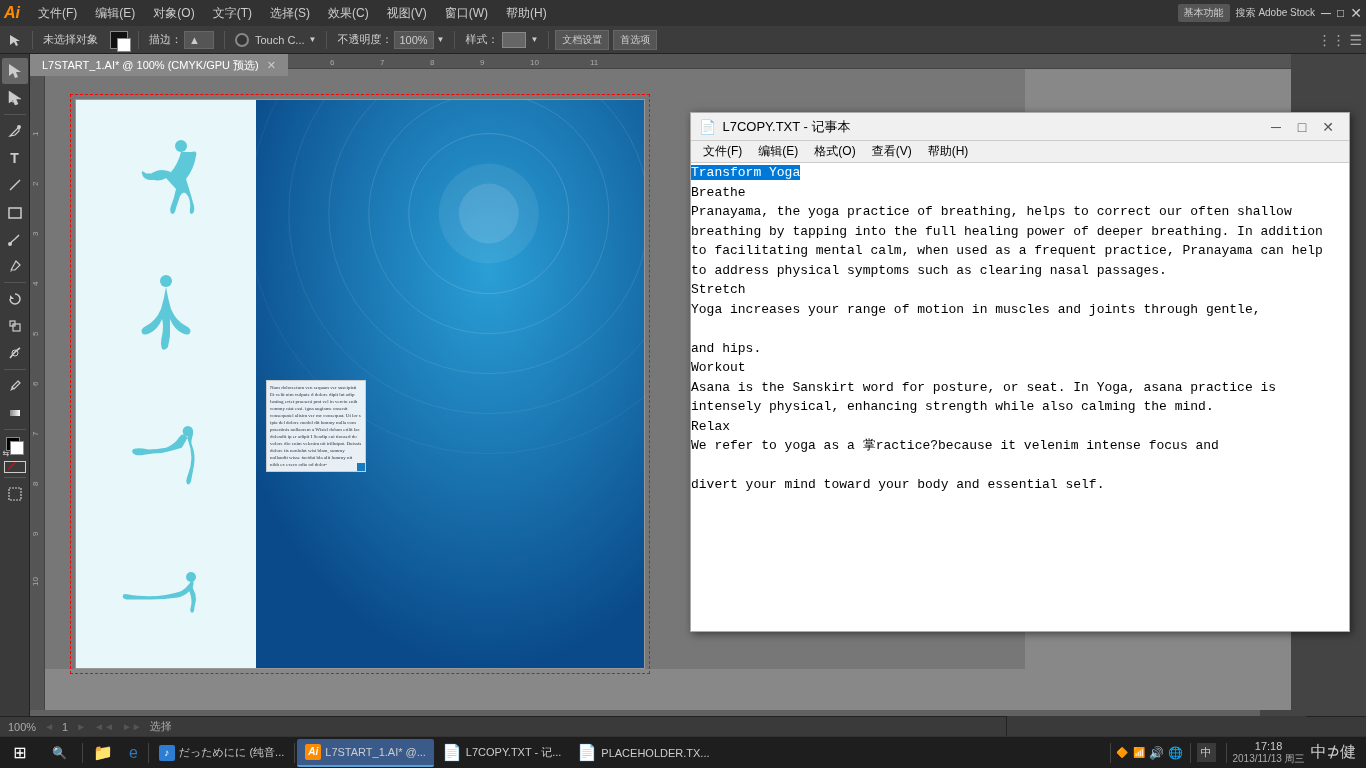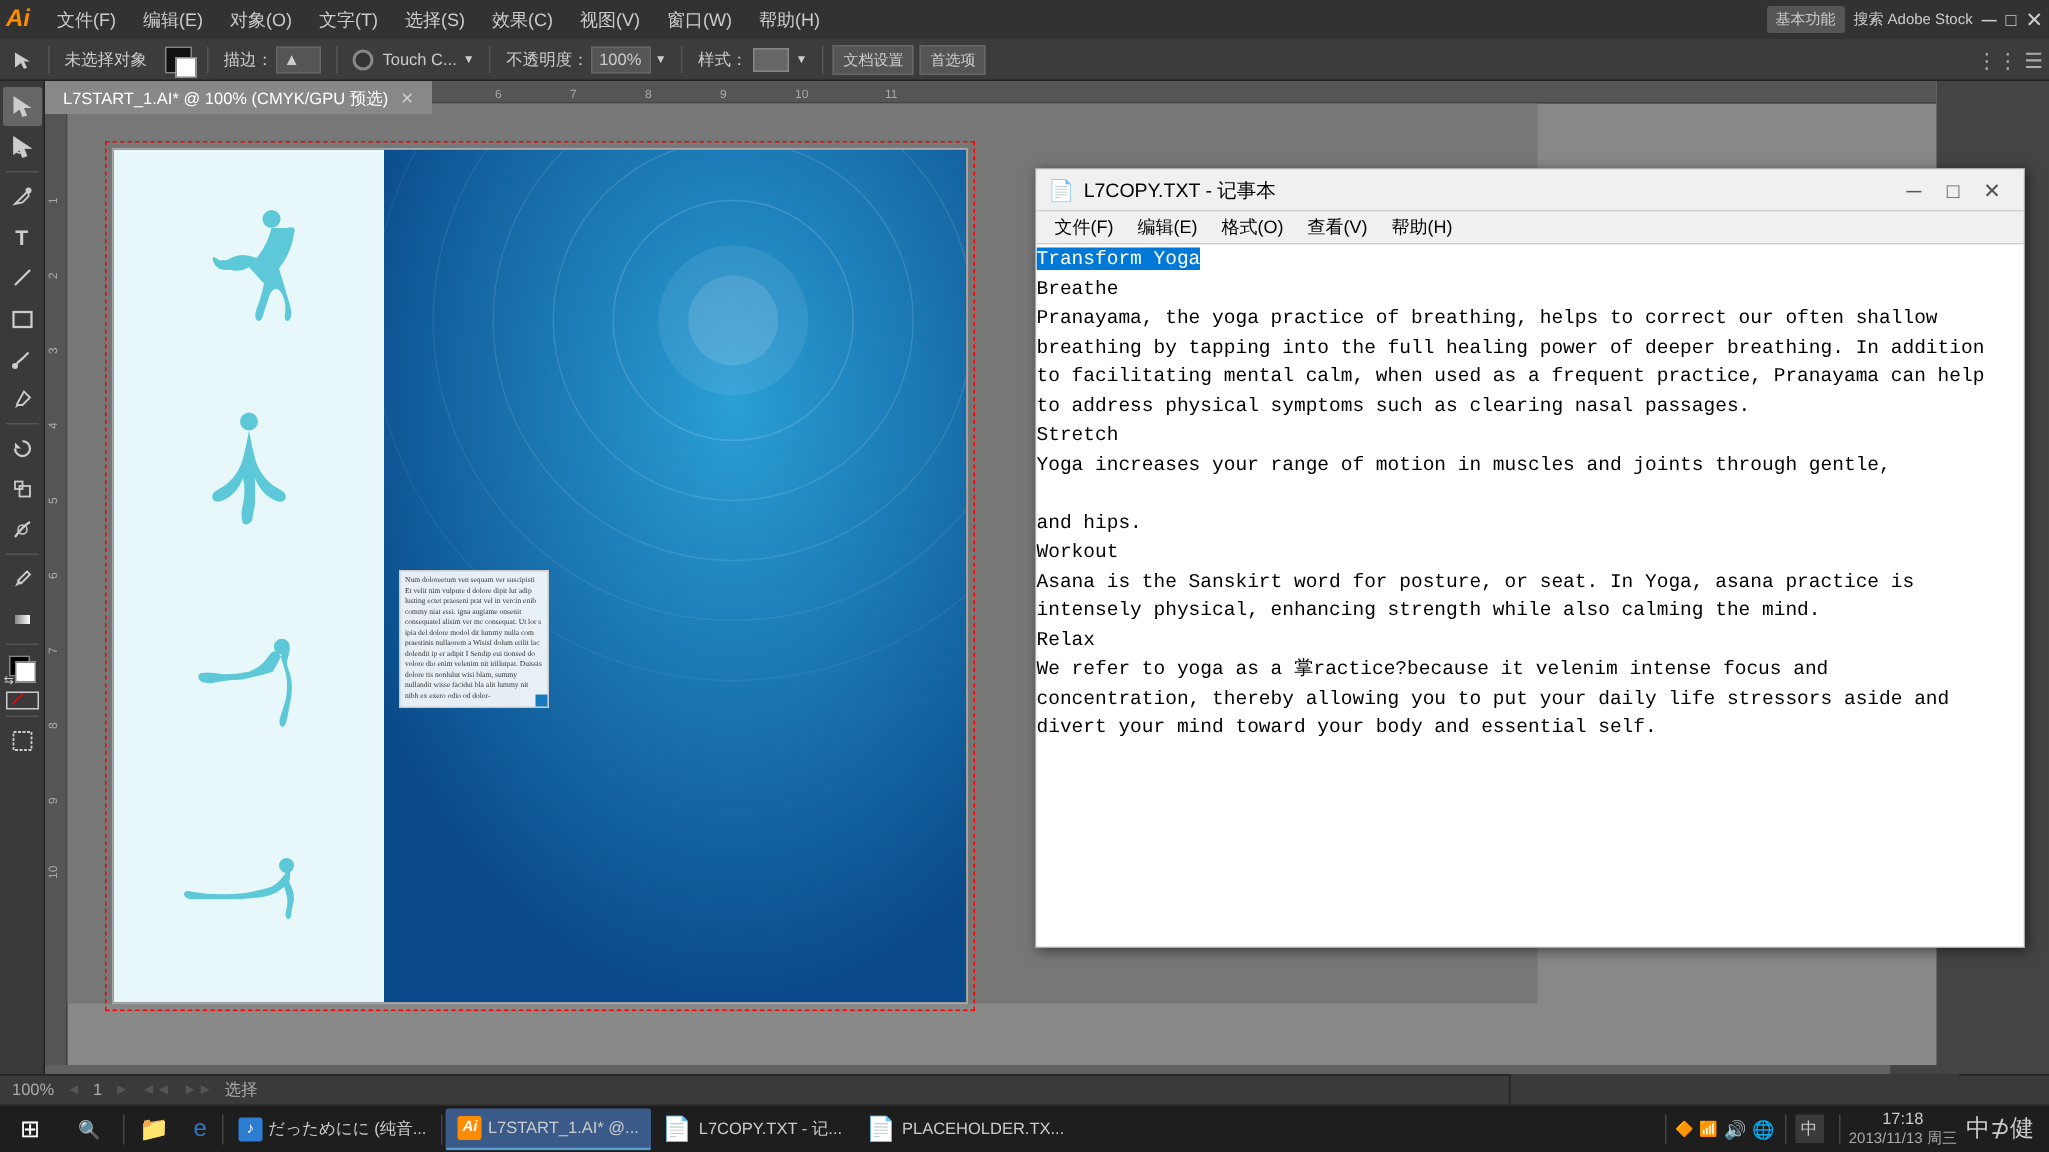--- a/index.html
+++ b/index.html
@@ -413,21 +413,21 @@
       <span>to address physical symptoms such as clearing nasal passages.</span><br>
       <span>Stretch</span><br>
       <span>Yoga increases your range of motion in muscles and joints through gentle,</span><br>
       <br>
       <span>and hips.</span><br>
       <span>Workout</span><br>
       <span>Asana is the Sanskirt word for posture, or seat. In Yoga, asana practice is</span><br>
       <span>intensely physical, enhancing strength while also calming the mind.</span><br>
       <span>Relax</span><br>
       <span>We refer to yoga as a 掌ractice?because it velenim intense focus and</span><br>
-      <span>concentration, thereby allowing you to put your daily life stressors aside and</span><br>
+      <br>
       <span>divert your mind toward your body and essential self.</span><br>
     </div>
   </div>
 
   <div id="taskbar">
     <div class="taskbar-start">⊞</div>
     <div class="taskbar-search">🔍</div>
     <div class="taskbar-divider"></div>
 
     <div class="taskbar-btn">

